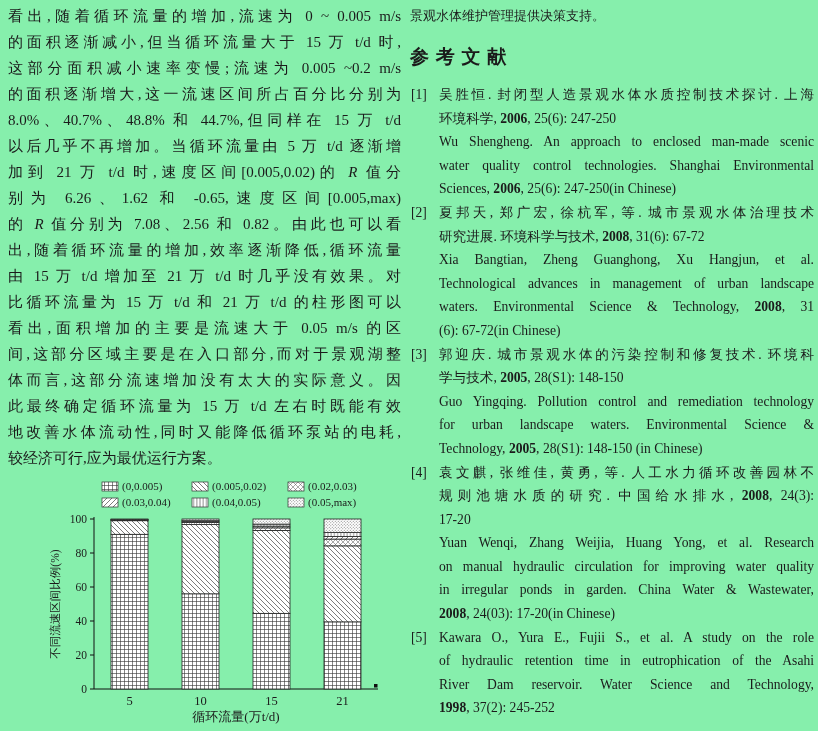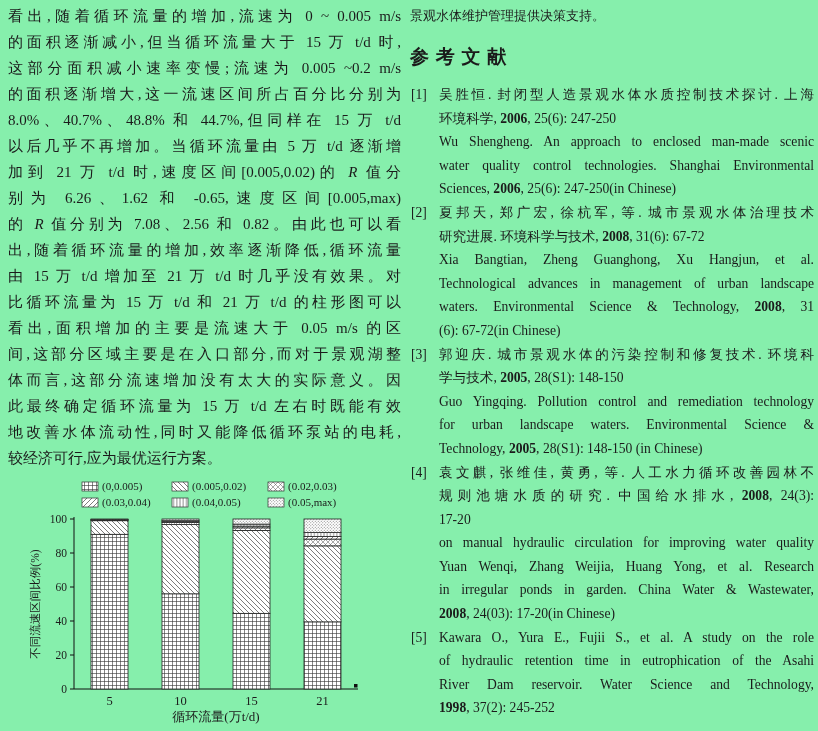--- a/index.html
+++ b/index.html
@@ -8,21 +8,21 @@
     font-family:"Liberation Serif","DejaVu Serif",serif;color:#1b1b1b;
     overflow:hidden;margin:0 auto;
   }
   .col-left{position:absolute;left:8px;top:3px;width:393px;}
   .col-right{position:absolute;left:410px;top:3px;width:404px;}
   .body-text .line{
     font-size:15px;line-height:26px;text-align:justify;text-align-last:justify;
     white-space:normal;
   }
   .body-text .line.para-end{text-align-last:auto;}
-  .chart-fig{margin:6px 0 0 20px;padding:0;}
+  .chart-fig{margin:6px 0 0 40px;padding:0;}
   .intro{font-size:13px;line-height:26px;}
   .refhead{font-size:19px;font-weight:bold;margin:15px 0 13px 0;letter-spacing:1px;}
   .refs{font-size:13.6px;line-height:23.6px;}
   .ref{position:relative;padding-left:29px;}
   .ref .marker{position:absolute;left:1px;top:0;}
   .rline{text-align:justify;text-align-last:justify;}
   .rline.blast{text-align-last:auto;font-family:Liberation Serif, serif;}
   b{font-weight:bold;}
   i{font-style:italic;}
   svg text{font-family:"Liberation Serif","DejaVu Serif",serif;fill:#1b1b1b;}
@@ -187,22 +187,22 @@
           <div class="rline blast">学与技术, <b>2005</b>, 28(S1): 148-150</div>
           <div class="rline">Guo Yingqing. Pollution control and remediation technology</div>
           <div class="rline">for urban landscape waters. Environmental Science &amp;</div>
           <div class="rline blast">Technology, <b>2005</b>, 28(S1): 148-150 (in Chinese)</div>
         </div>
         <div class="ref">
           <span class="marker">[4]</span>
           <div class="rline">袁文麒, 张维佳, 黄勇, 等. 人工水力循环改善园林不</div>
           <div class="rline">规则池塘水质的研究. 中国给水排水, <b>2008</b>, 24(3):</div>
           <div class="rline blast">17-20</div>
+          <div class="rline">Yuan Wenqi, Zhang Weijia, Huang Yong, et al. Research</div>
           <div class="rline">on manual hydraulic circulation for improving water quality</div>
-          <div class="rline">Yuan Wenqi, Zhang Weijia, Huang Yong, et al. Research</div>
           <div class="rline">in irregular ponds in garden. China Water &amp; Wastewater,</div>
           <div class="rline blast"><b>2008</b>, 24(03): 17-20(in Chinese)</div>
         </div>
         <div class="ref">
           <span class="marker">[5]</span>
           <div class="rline">Kawara O., Yura E., Fujii S., et al. A study on the role</div>
           <div class="rline">of hydraulic retention time in eutrophication of the Asahi</div>
           <div class="rline">River Dam reservoir. Water Science and Technology,</div>
           <div class="rline blast"><b>1998</b>, 37(2): 245-252</div>
         </div>

